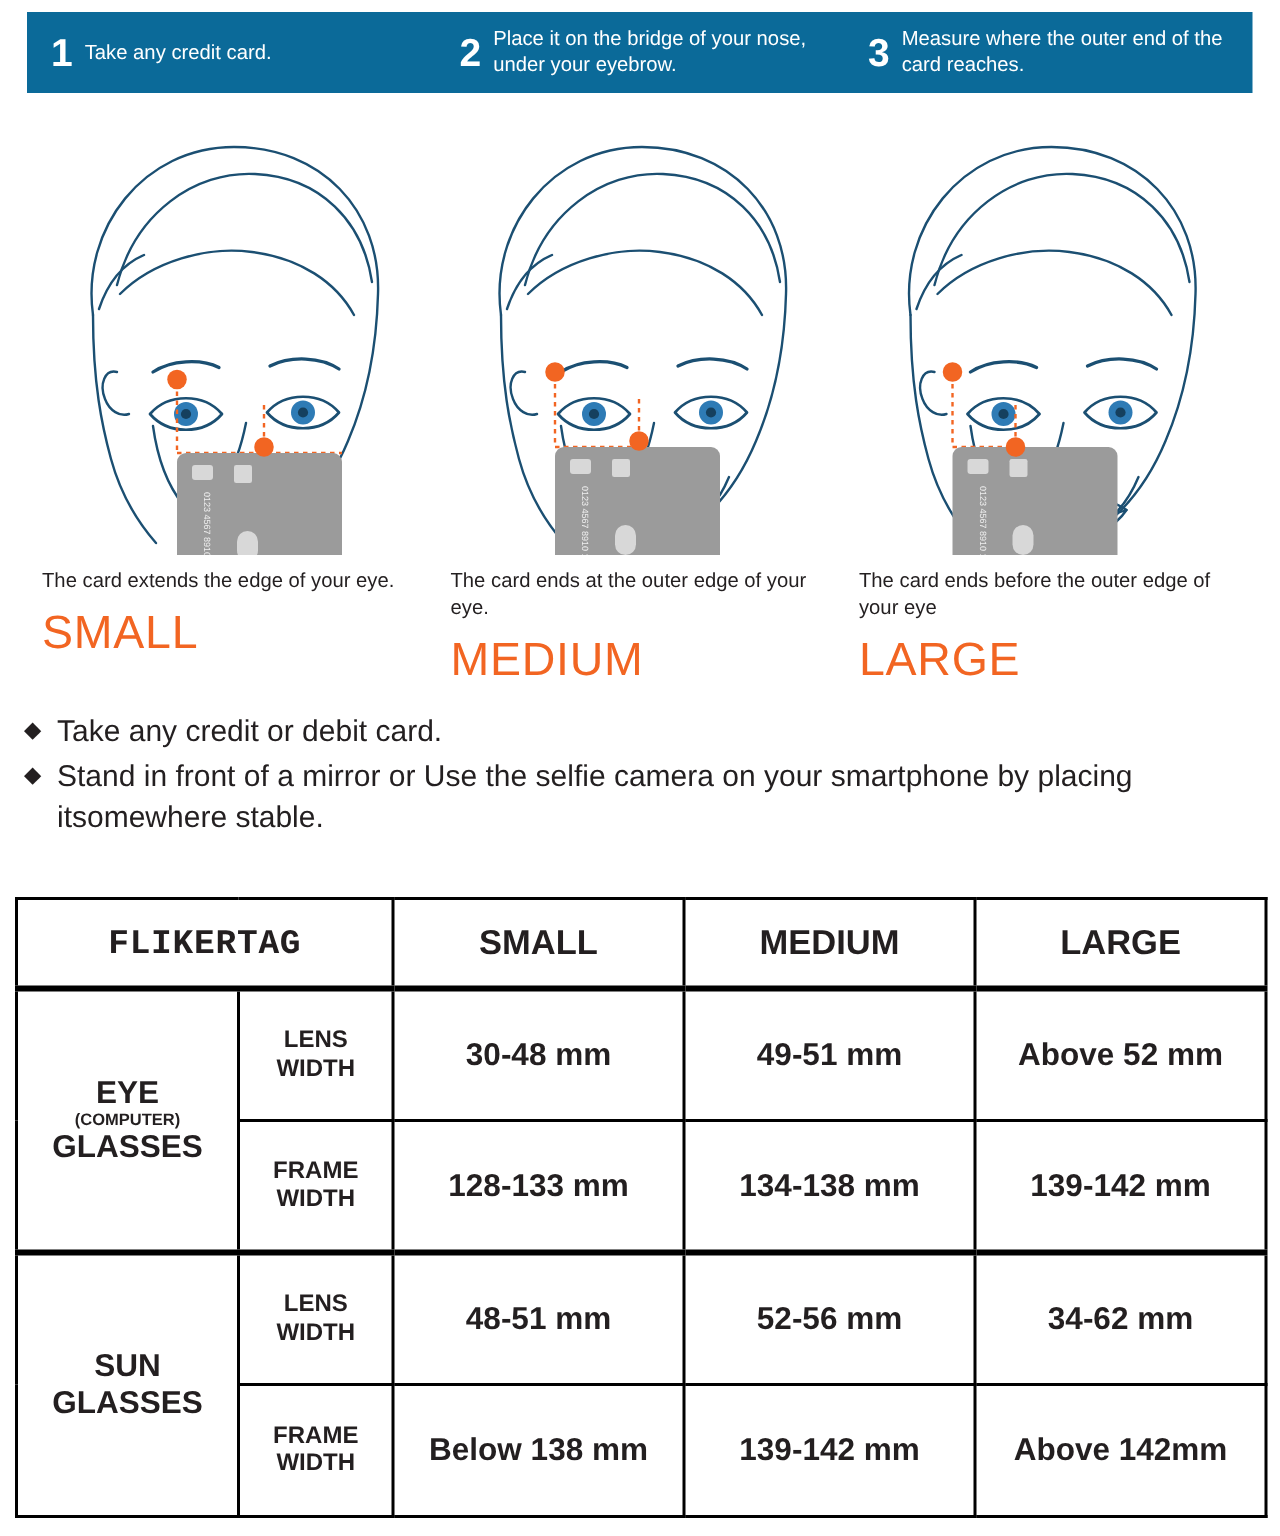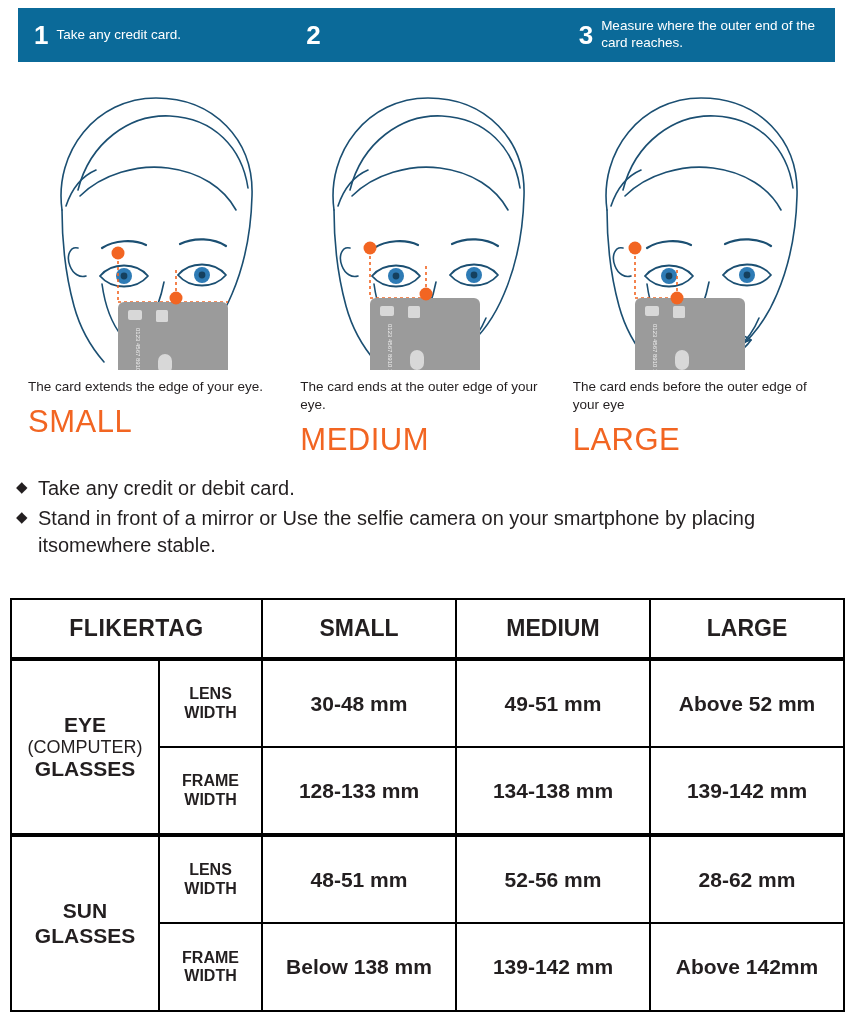--- a/index.html
+++ b/index.html
@@ -131,33 +131,34 @@
   .col-a { width: 148px; }
   .col-b { width: 103px; }
   .col-c { width: 194px; }
   .col-d { width: 194px; }
   .col-e { width: 194px; }
 
   .hdr-brand {
     font-size: 23px;
     font-weight: bold;
     letter-spacing: 0.5px;
+    font-family: Liberation Mono, monospace;
   }
   .hdr-size {
     font-size: 23px;
     font-weight: bold;
   }
   .cat-cell {
     font-size: 21px;
     font-weight: bold;
     line-height: 1.15;
   }
   .cat-sub {
-    font-size: 18px;
-    font-weight: normal;
+    font-size: 11px;
+    font-weight: bold;
   }
   .metric-cell {
     font-size: 16px;
     font-weight: bold;
     line-height: 1.15;
   }
   .val-cell {
     font-size: 21px;
     font-weight: bold;
   }
@@ -168,20 +169,21 @@
 
 <div class="page">
 
   <div class="steps-bar">
     <div class="step">
       <span class="step-num">1</span>
       <span class="step-text">Take any credit card.</span>
     </div>
     <div class="step">
       <span class="step-num">2</span>
+      <span class="step-text">Place it on the bridge of your nose, under your eyebrow.</span>
     </div>
     <div class="step">
       <span class="step-num">3</span>
       <span class="step-text">Measure where the outer end of the card reaches.</span>
     </div>
   </div>
 
   <div class="illus-row">
 
     <div class="illus-col">
@@ -399,21 +401,21 @@
           <td rowspan="2" class="cat-cell thick-top">
             <div>SUN</div>
             <div>GLASSES</div>
           </td>
           <td class="metric-cell thick-top" style="height:88px">
             <div>LENS</div>
             <div>WIDTH</div>
           </td>
           <td class="val-cell thick-top">48-51 mm</td>
           <td class="val-cell thick-top">52-56 mm</td>
-          <td class="val-cell thick-top">28-62 mm</td>
+          <td class="val-cell thick-top">34-62 mm</td>
         </tr>
         <tr>
           <td class="metric-cell" style="height:88px">
             <div>FRAME</div>
             <div>WIDTH</div>
           </td>
           <td class="val-cell">Below 138 mm</td>
           <td class="val-cell">139-142 mm</td>
           <td class="val-cell">Above 142mm</td>
         </tr>

